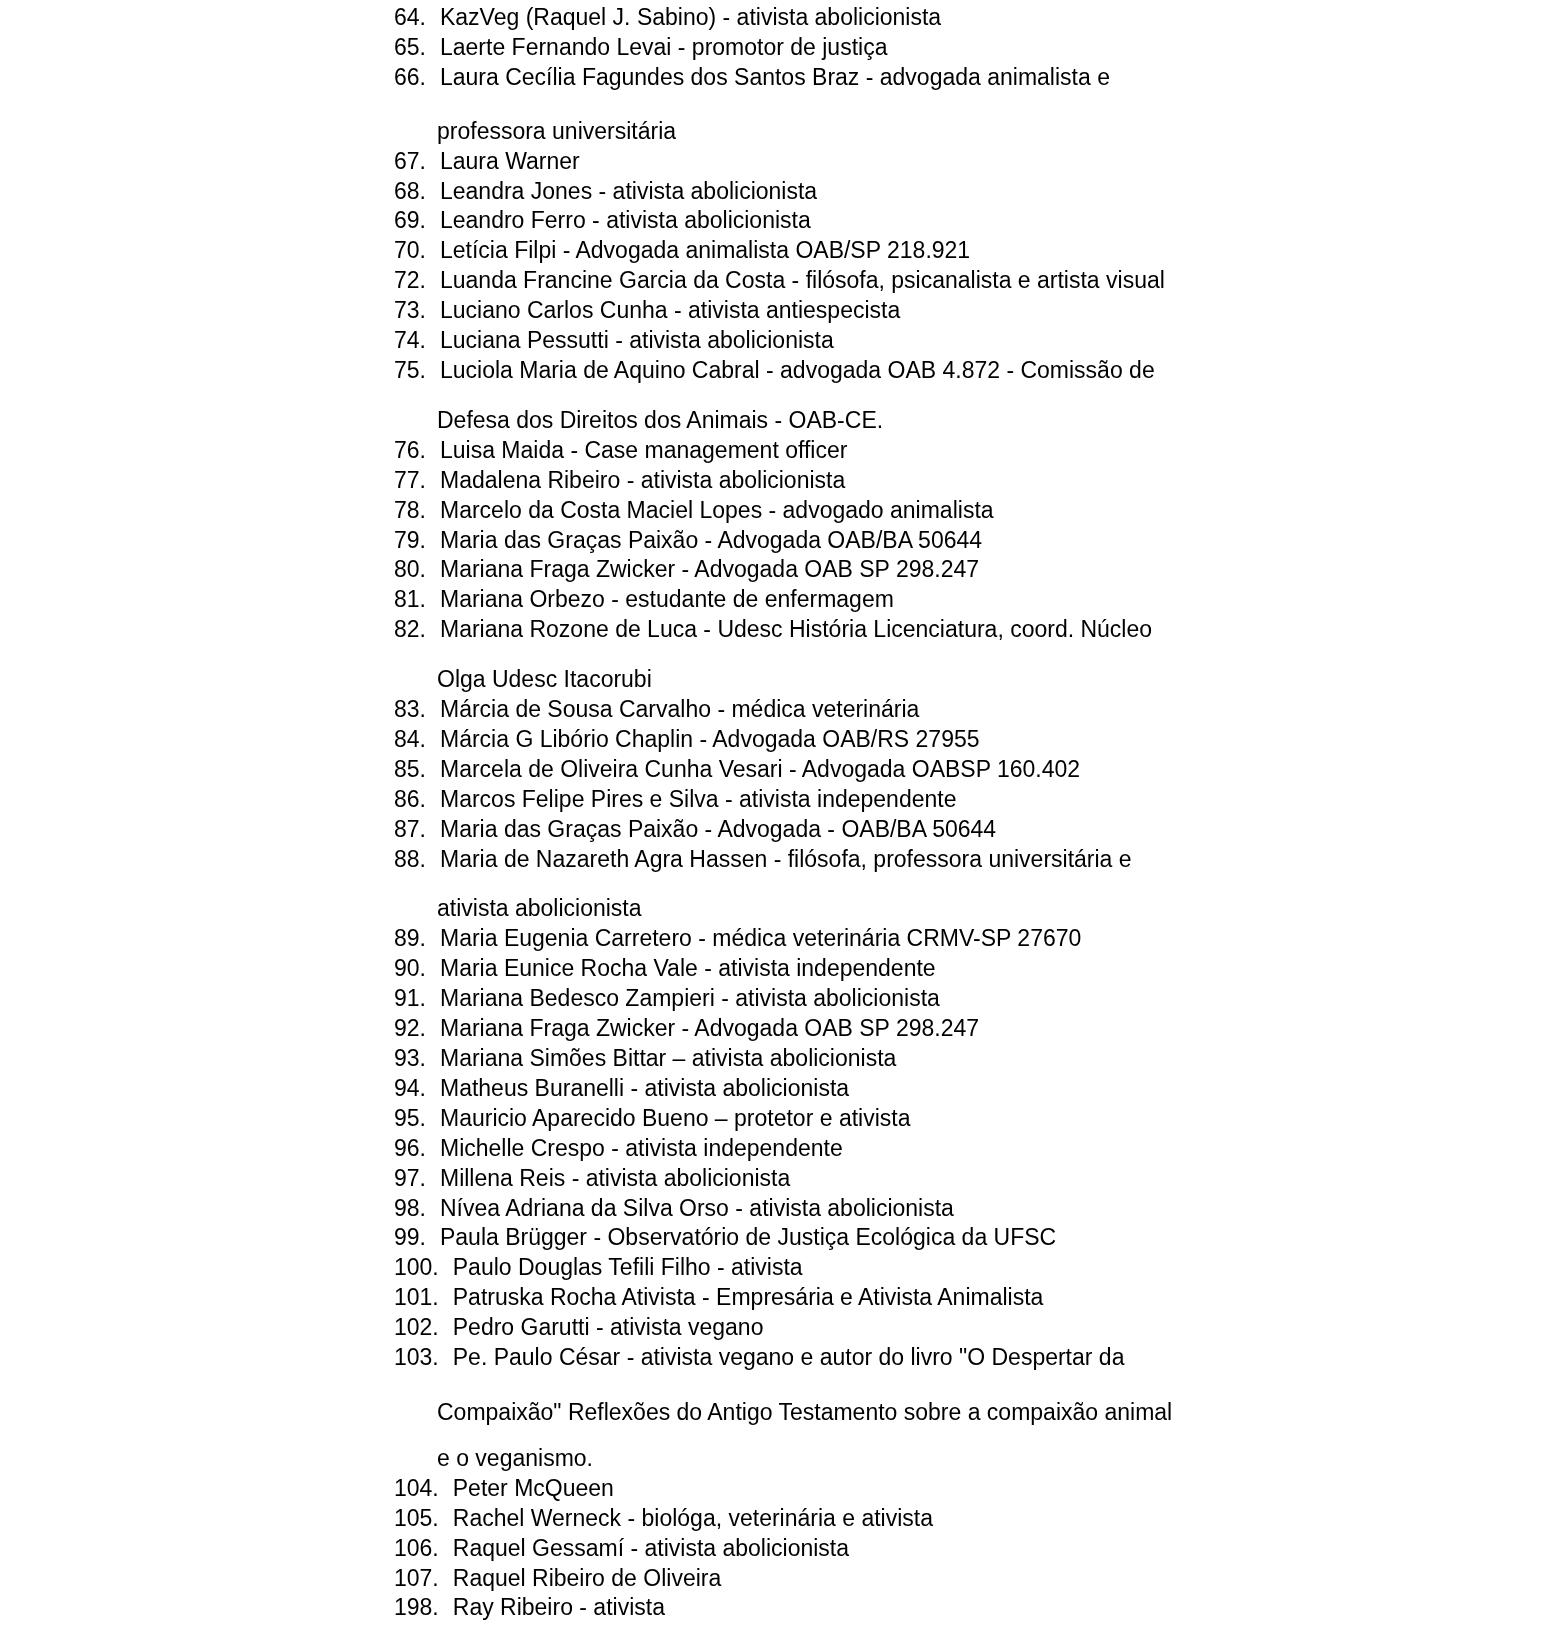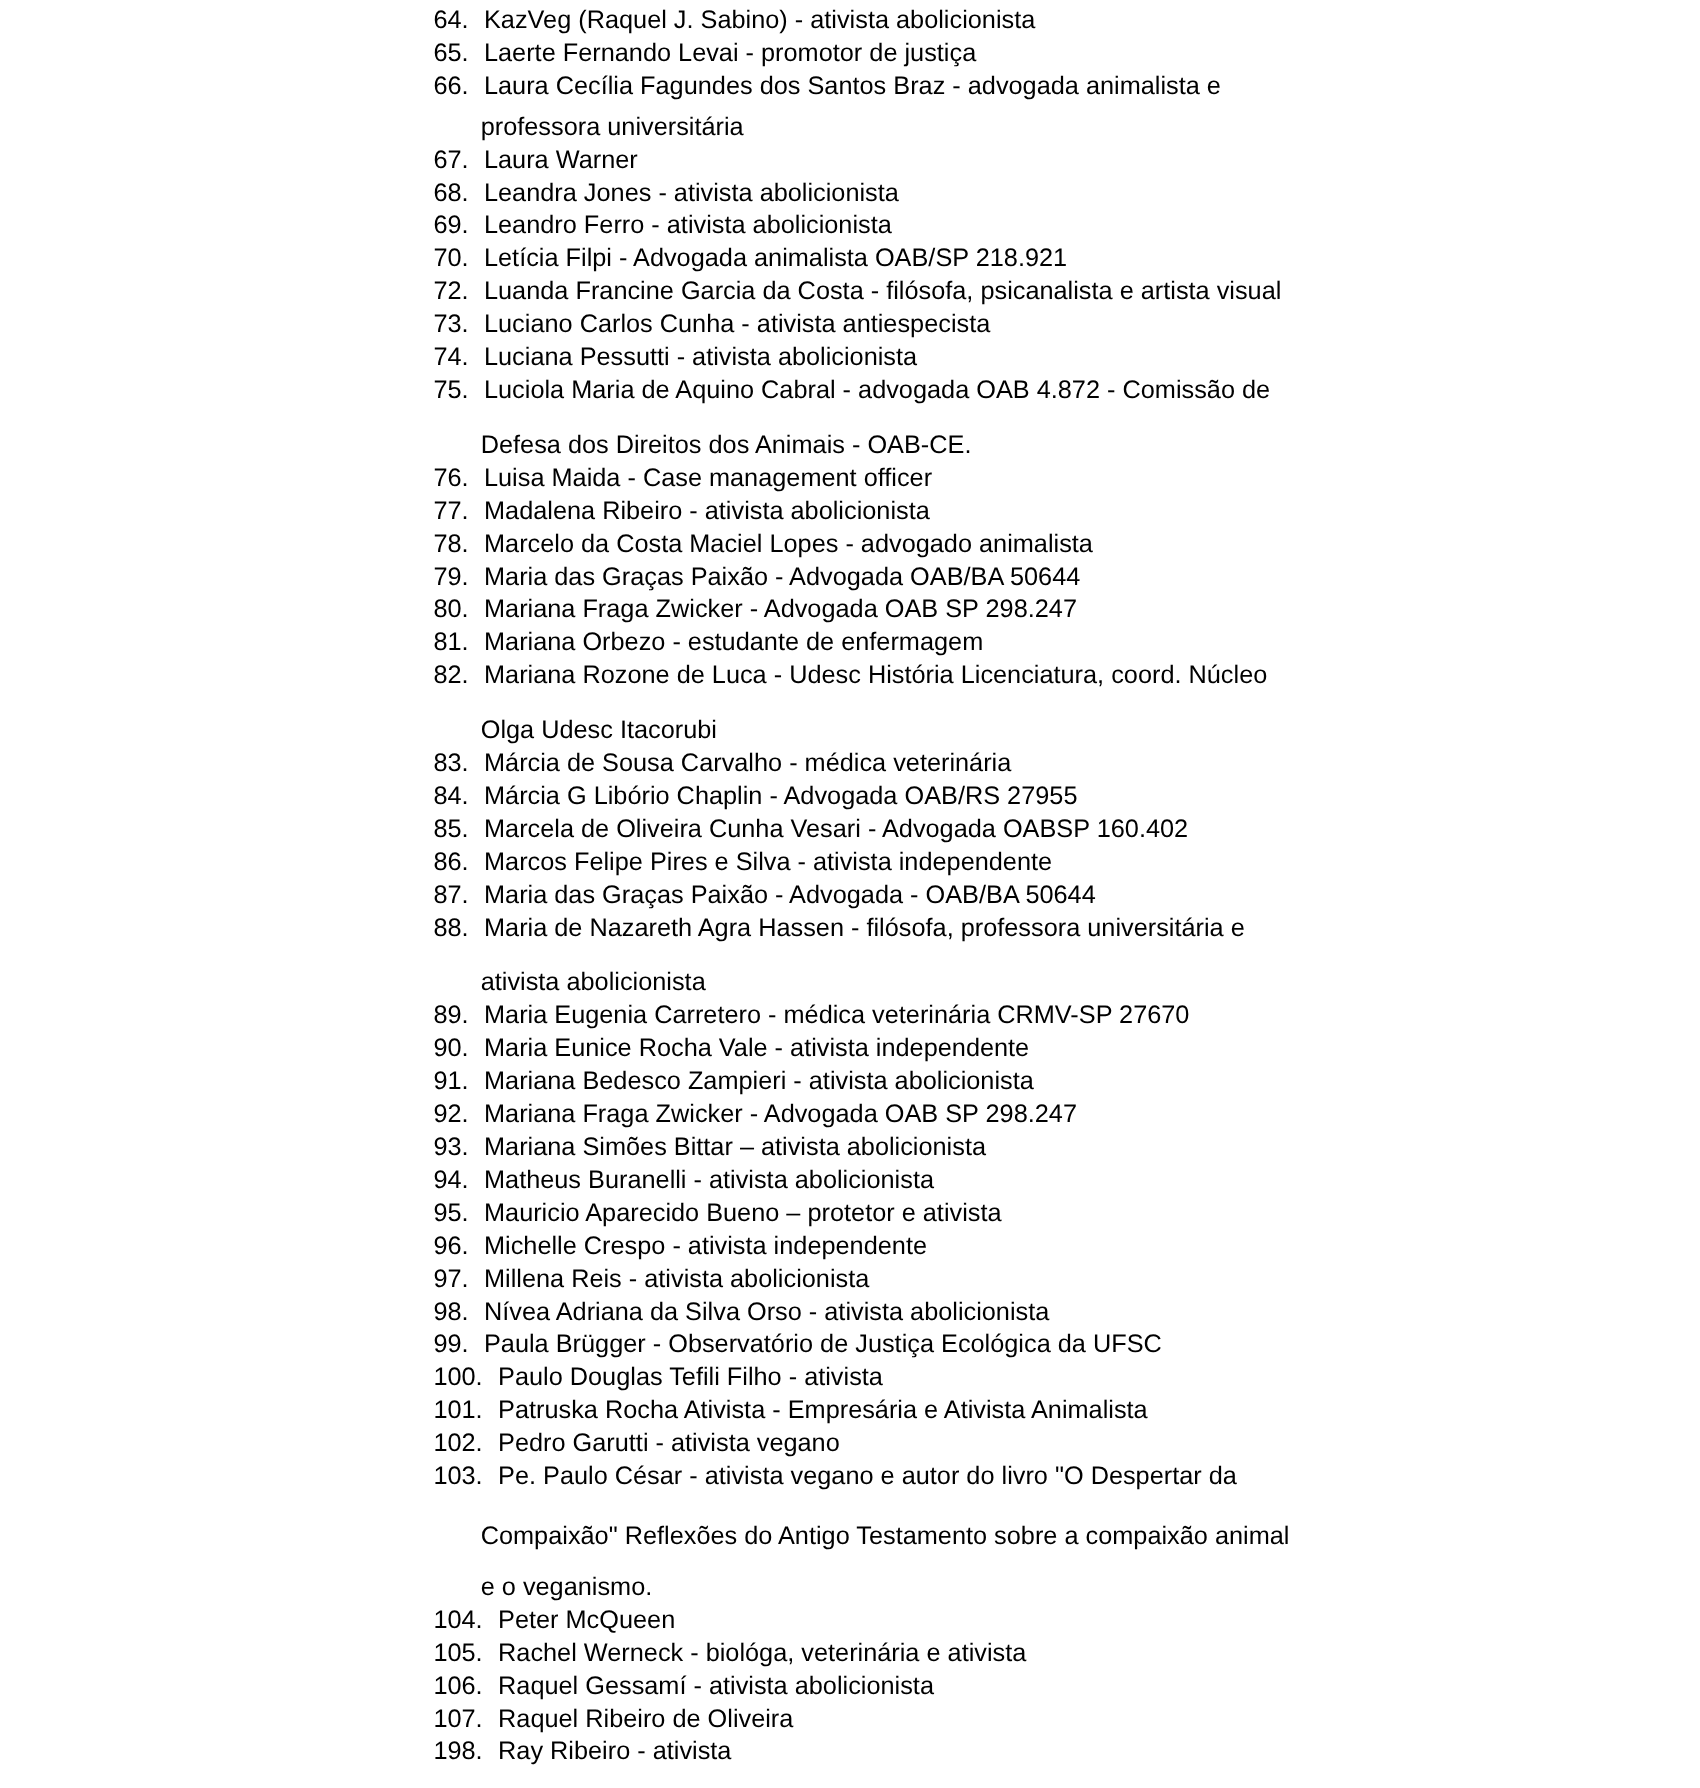--- a/index.html
+++ b/index.html
@@ -18,21 +18,21 @@
     left: 394px;
   }
   .line {
     font-size: 23px;
     line-height: 29.9px;
     white-space: nowrap;
   }
   .num { margin-right: 14px; }
   .cont { padding-left: 43px; }
   .gap-none   { margin-top: 16px; }
-  .gap-small  { margin-top: 8px; }
+  .gap-small  { margin-top: 24px; }
   .gap-large  { margin-top: 20px; }
   .gap-xlarge { margin-top: 25px; }
 </style>
 </head>
 <body style="background: rgb(255, 255, 255); color: rgb(0, 0, 0);">
 
 <div class="page">
   <div class="sig-list">
       <div class="line"><span class="num">64.</span><span class="txt">KazVeg (Raquel J. Sabino) - ativista abolicionista</span></div>
       <div class="line"><span class="num">65.</span><span class="txt">Laerte Fernando Levai - promotor de justiça</span></div>

